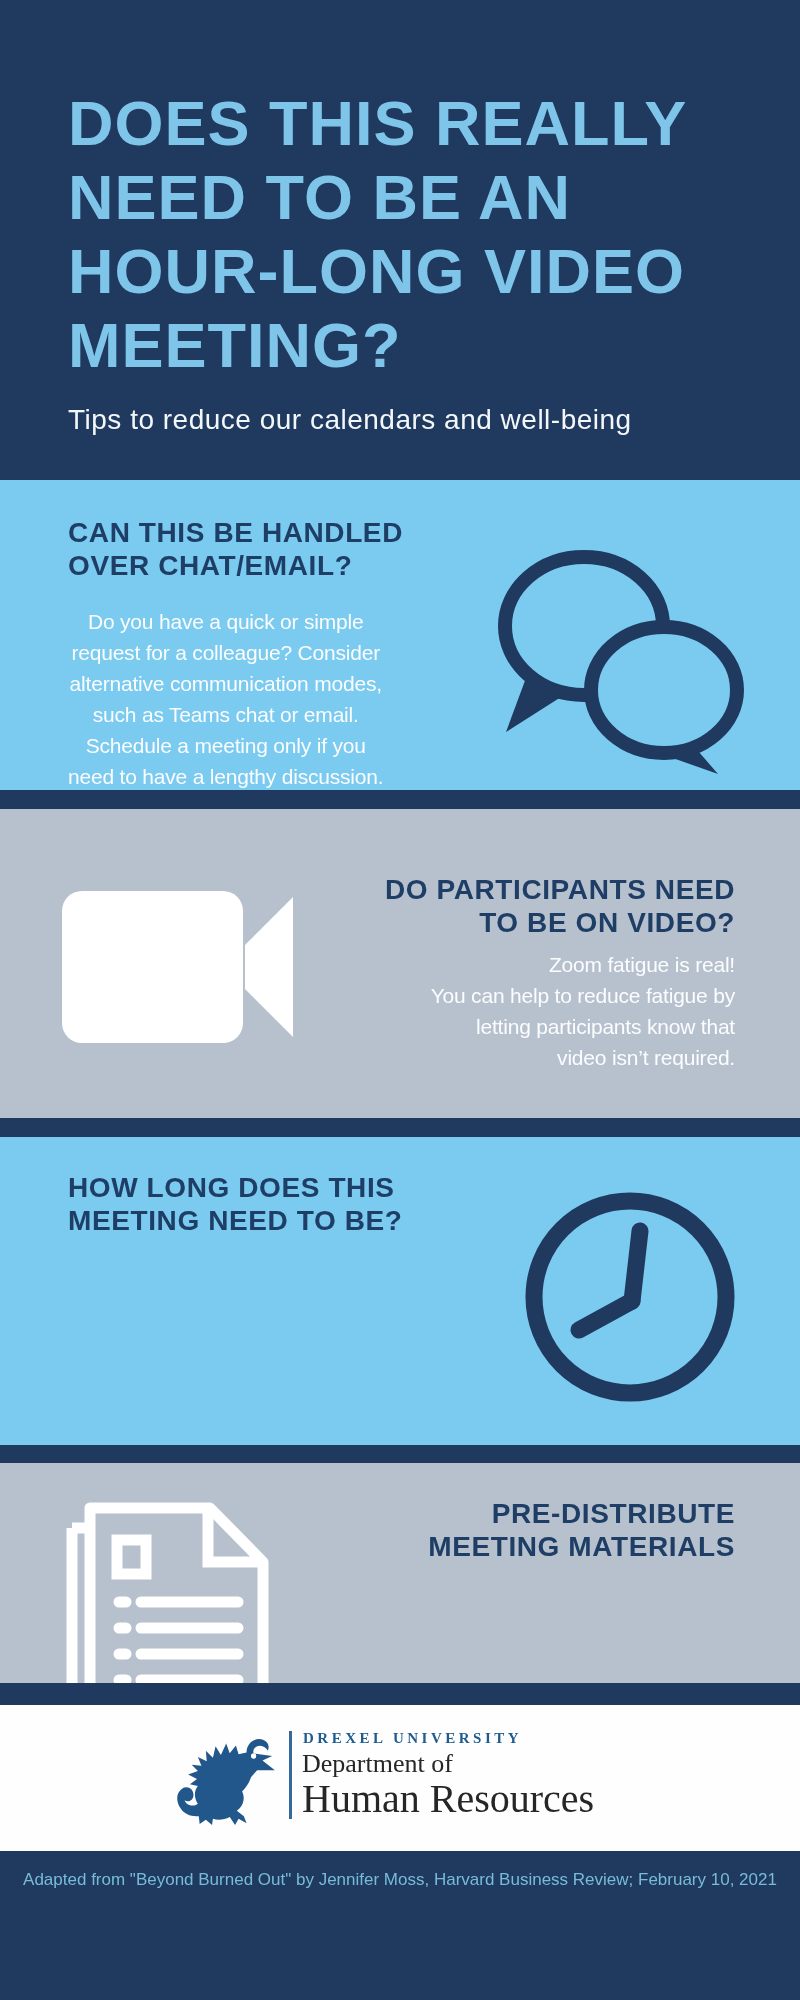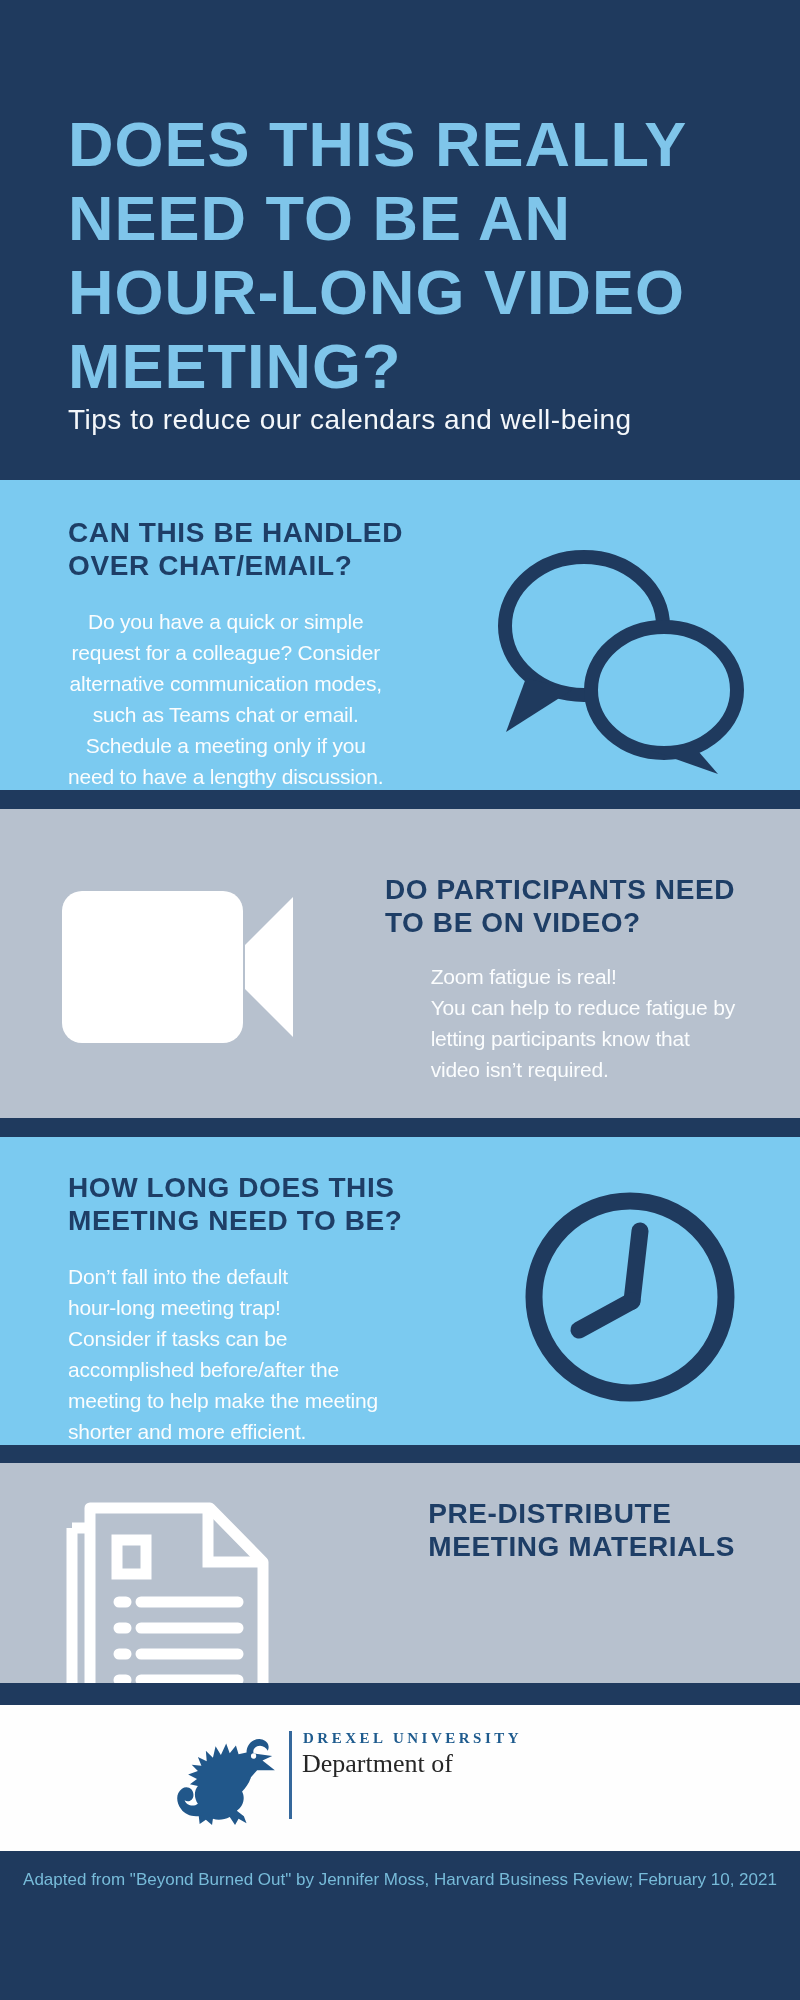--- a/index.html
+++ b/index.html
@@ -8,21 +8,20 @@
     font-family:"Liberation Sans","DejaVu Sans",sans-serif;
     overflow:hidden;background:#1F3A5E;
   }
   .pre{white-space:pre-line;}
   
   .hero{position:relative;height:480px;background:#1F3A5E;}
   .hero-title{
     position:absolute;left:68px;top:86px;width:680px;
     color:#7FC5EA;font-size:63px;line-height:74px;font-weight:bold;
     letter-spacing:1px;
-    margin-top:21px;
   }
   .hero-sub{
     position:absolute;left:68px;top:404px;width:700px;
     color:#F4F7FA;font-size:28px;letter-spacing:.5px;font-weight:400;
   }
   
   .sec{position:relative;overflow:hidden;}
   .sec.blue{background:#7BCAF0;padding-left:19px;}
   .sec.gray{background:#B7C1CE;}
   .divider{height:19px;background:#1F3A5E;}
@@ -31,21 +30,21 @@
     margin:0;position:absolute;
     color:#1E3E66;font-size:28px;line-height:33px;font-weight:bold;
     letter-spacing:.6px;
   }
   .sec .body{
     position:absolute;
     color:#FBFDFE;font-size:21px;line-height:31px;letter-spacing:-.2px;
     font-weight:400;
   }
   .left-al{left:68px;text-align:left;}
-  .right-al{right:65px;text-align:left;}
+  .right-al{right:65px;text-align:right;}
   .iconbox{position:absolute;display:block;}
   
   .band{height:22px;background:#1F3A5E;}
   .logo-area{position:relative;height:146px;background:#FEFEFE;text-align:center;}
   .logo-dragon{position:absolute;left:158px;top:28px;}
   .logo-rule{position:absolute;left:289px;top:26px;width:3px;height:88px;background:#35689C;}
   .logo-univ{
     position:absolute;left:303px;top:25px;
     font-family:"Liberation Serif","DejaVu Serif",serif;
     color:#1E5B8E;font-size:15px;font-weight:bold;letter-spacing:3.5px;
@@ -102,37 +101,31 @@
 
   <div class="sec gray" style="height:309px;">
     <span class="iconbox" style="left:62px;top:82px;">
       <svg width="234" height="152" viewBox="0 0 234 152">
         <rect x="0" y="0" width="181" height="152" rx="20" fill="#FFFFFF"></rect>
         <polygon points="231,6 183,54 183,98 231,146" fill="#FFFFFF"></polygon>
       </svg>
     </span>
     <h2 class="pre right-al" style="top:64px;">DO PARTICIPANTS NEED
 TO BE ON VIDEO?</h2>
-    <div class="body pre right-al" style="top:152px;">Zoom fatigue is real!
+    <div class="body pre right-al" style="top:140px;">Zoom fatigue is real!
 You can help to reduce fatigue by
 letting participants know that
 video isn’t required.</div>
   </div>
 
   <div class="divider"></div>
 
   <div class="sec blue" style="height:308px;">
     <h2 class="pre left-al" style="top:34px;">HOW LONG DOES THIS
 MEETING NEED TO BE?</h2>
-    <div class="body pre left-al" style="top:124px;">Don’t fall into the default
-hour-long meeting trap!
-Consider if tasks can be
-accomplished before/after the
-meeting to help make the meeting
-shorter and more efficient.</div>
     <span class="iconbox" style="left:521px;top:51px;">
       <svg width="218" height="218" viewBox="0 0 218 218">
         <circle cx="109" cy="109" r="96" fill="none" stroke="#1F3A5E" stroke-width="17"></circle>
         <line x1="111" y1="113" x2="119" y2="43" stroke="#1F3A5E" stroke-width="17" stroke-linecap="round"></line>
         <line x1="111" y1="113" x2="58" y2="142" stroke="#1F3A5E" stroke-width="17" stroke-linecap="round"></line>
       </svg>
     </span>
   </div>
 
   <div class="divider thin"></div>
@@ -167,19 +160,20 @@
   <div class="logo-area">
     <span class="logo-dragon">
       <svg width="124" height="92" viewBox="0 0 140 104">
         <path fill="#21578A" d="M100,22 C100,13 107,6 116,7 C123,8 127,14 124,20 C122,16 117,13 112,15 C108,17 107,20 108,23 L129,26 L118,31 L132,42 L112,42 L105,50 C103,57 99,62 95,66 C99,74 96,83 89,88 L97,94 L100,102 L91,97 L87,104 L81,95 C75,98 68,99 62,97 L61,104 L54,98 L47,103 L46,94 C38,95 30,92 26,86 C20,78 20,68 27,63 C33,59 40,63 40,70 C40,76 34,79 30,76 C32,82 40,84 45,80 C41,74 40,66 45,60 L36,58 L44,52 L34,47 L45,43 L38,36 L49,37 L45,27 L55,32 L54,20 L62,28 L65,15 L71,25 L77,12 L81,23 L88,14 L91,24 Z"></path>
         <circle cx="108" cy="26" r="3" fill="#FFFFFF"></circle>
       </svg>
     </span>
     <span class="logo-rule"></span>
     <div class="logo-univ">DREXEL UNIVERSITY</div>
     <div class="logo-dept">Department of</div>
+    <div class="logo-hr">Human Resources</div>
   </div>
 
   <div class="cite-bar">
     <span>Adapted from "Beyond Burned Out" by Jennifer Moss, Harvard Business Review; February 10, 2021</span>
   </div>
 
 </div>
 
 </body></html>

